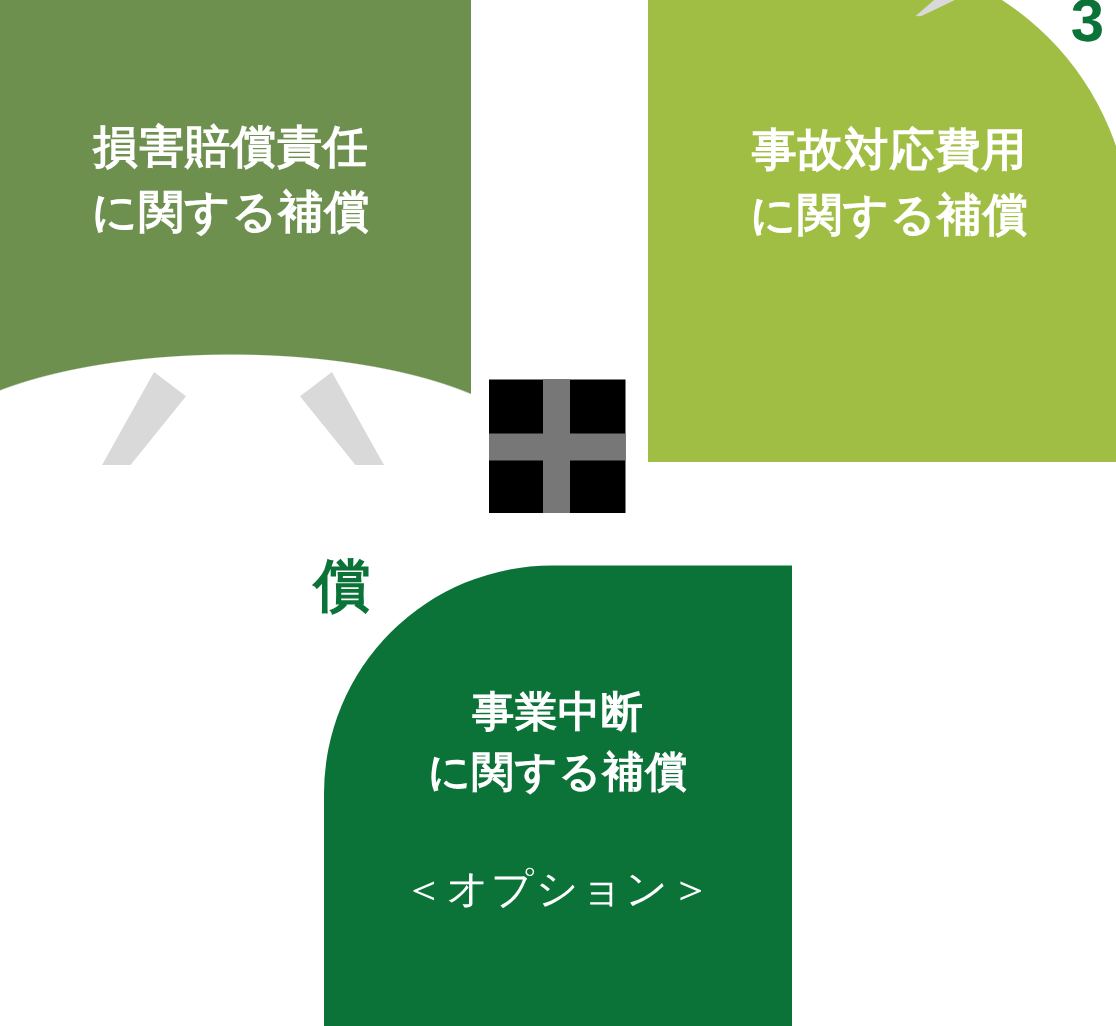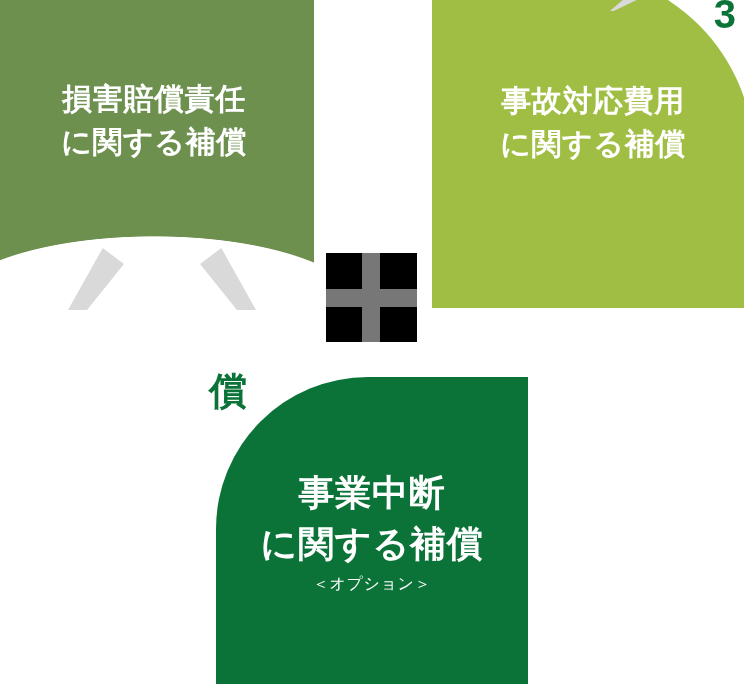--- a/index.html
+++ b/index.html
@@ -111,31 +111,31 @@
     width: 312px;
     height: 307px;
   }
   #card-interruption .body {
     position: absolute;
     inset: 0;
     background: var(--darkgreen);
     border-radius: 152px 0 0 0;
   }
   #card-interruption .card-text {
-    top: 90px;
-    font-size: 36px;
+    top: 78px;
+    font-size: 28px;
   }
   #card-interruption .card-sub {
     position: absolute;
     left: 0;
     right: 0;
     top: 197px;
     text-align: center;
     color: #ffffff;
-    font-size: 16px;
+    font-size: 28px;
     font-weight: normal;
     letter-spacing: 0.04em;
     pointer-events: none;
   }
 
   
   #plus-operator {
     position: absolute;
     left: 326px;
     top: 253px;

